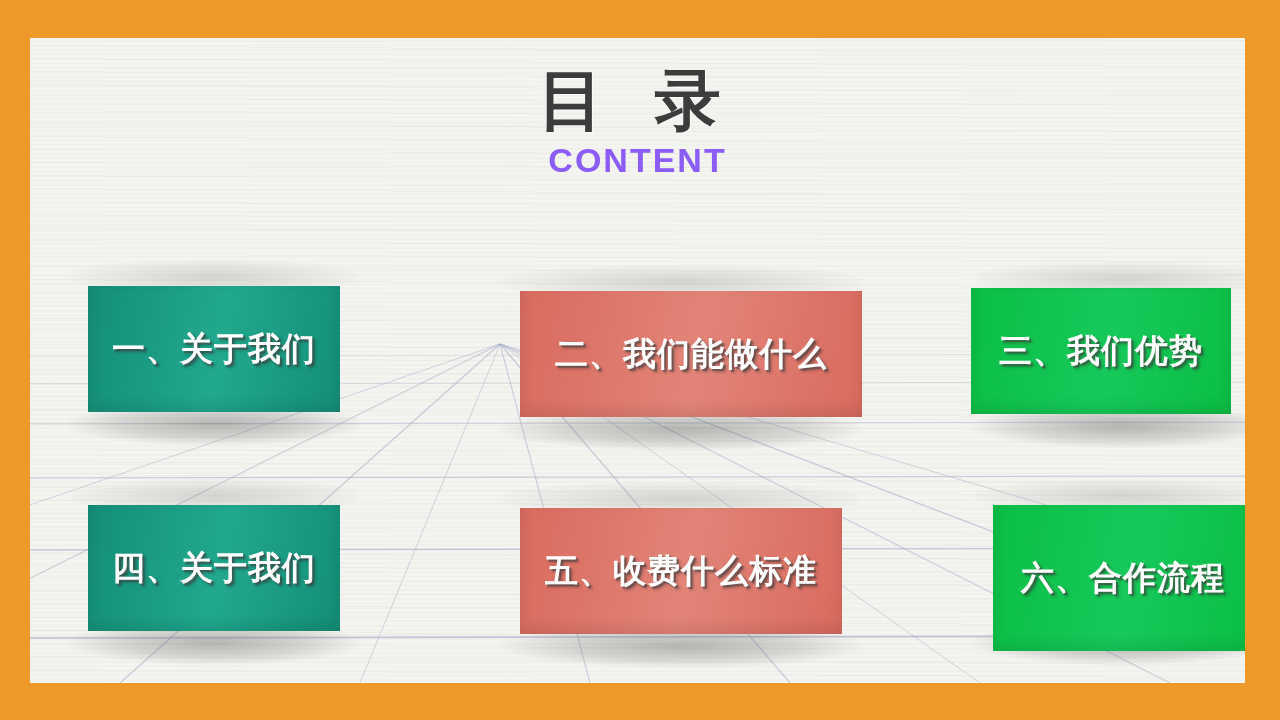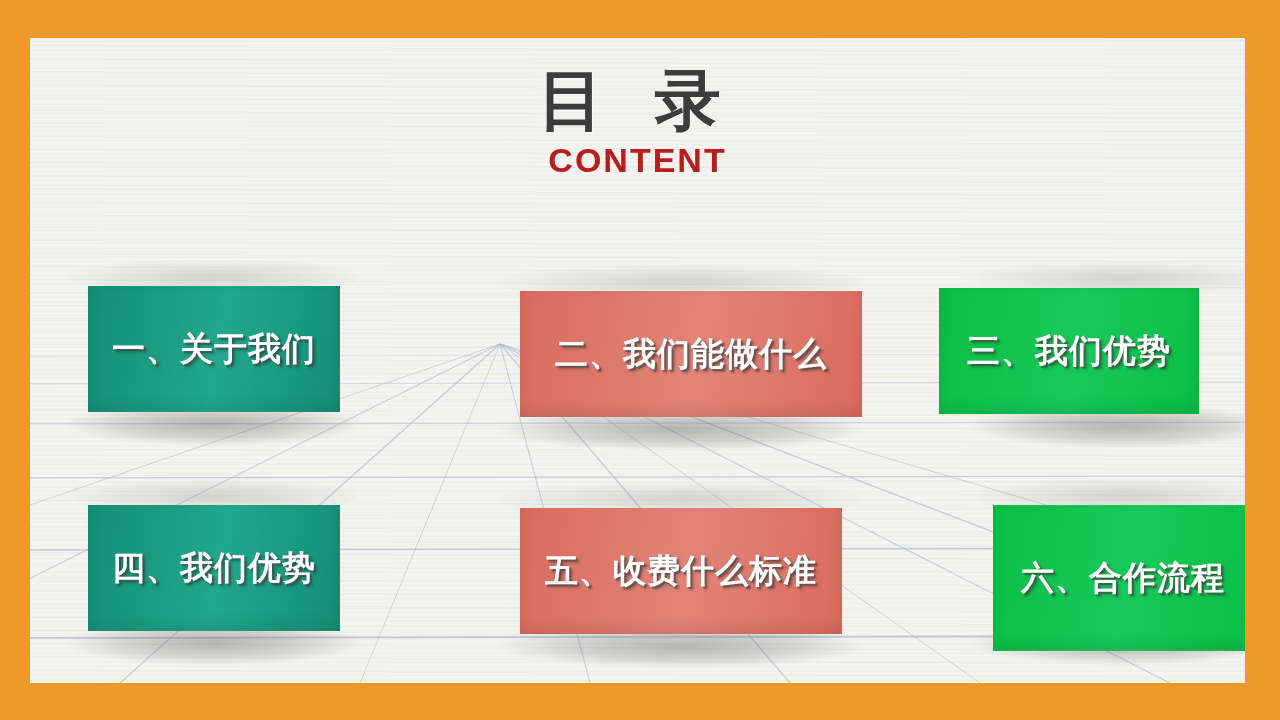--- a/index.html
+++ b/index.html
@@ -128,21 +128,21 @@
     font-weight: bold;
     color: #3C3C3C;
     letter-spacing: 16px;
     line-height: 1.05;
     text-shadow: 1px 1px 0 rgba(255,255,255,0.65);
   }
   #title-sub {
     margin-top: 6px;
     font-size: 34px;
     font-weight: bold;
-    color: #b91c1c;
+    color: #8b5cf6;
     letter-spacing: 2px;
   }
 </style>
 </head>
 <body>
 
 <div id="slide" style="background: rgb(238, 154, 43);">
 
   <div id="panel" style="background: rgb(242, 242, 238);">
 
@@ -181,27 +181,27 @@
         <div class="box" style="left: 58px; top: 248px; width: 252px; height: 126px; background: linear-gradient(100deg, rgb(20, 142, 119) 0%, rgb(33, 168, 141) 52%, rgb(20, 142, 119) 100%); box-shadow: rgba(0, 0, 0, 0.1) 0px -6px 14px inset;">
           <span class="box-label" style="font-size: 33px;">一、关于我们</span>
         </div>
         <div class="box-arc" style="left: 472px; top: 227px; width: 358px; height: 34px;"></div>
         <div class="box-shadow" style="left: 468px; top: 369px; width: 366px; height: 44px;"></div>
         <div class="box" style="left: 490px; top: 253px; width: 342px; height: 126px; background: linear-gradient(100deg, rgb(217, 107, 94) 0%, rgb(226, 132, 120) 52%, rgb(217, 107, 94) 100%); box-shadow: rgba(0, 0, 0, 0.1) 0px -6px 14px inset;">
           <span class="box-label" style="font-size: 33px;">二、我们能做什么</span>
         </div>
         <div class="box-arc" style="left: 945px; top: 224px; width: 296px; height: 34px;"></div>
         <div class="box-shadow" style="left: 941px; top: 366px; width: 304px; height: 44px;"></div>
-        <div class="box" style="left: 909px; top: 250px; width: 260px; height: 126px; background: linear-gradient(100deg, rgb(11, 190, 69) 0%, rgb(23, 201, 90) 52%, rgb(11, 190, 69) 100%); box-shadow: rgba(0, 0, 0, 0.1) 0px -6px 14px inset;">
+        <div class="box" style="left: 941px; top: 250px; width: 260px; height: 126px; background: linear-gradient(100deg, rgb(11, 190, 69) 0%, rgb(23, 201, 90) 52%, rgb(11, 190, 69) 100%); box-shadow: rgba(0, 0, 0, 0.1) 0px -6px 14px inset;">
           <span class="box-label" style="font-size: 33px;">三、我们优势</span>
         </div>
         <div class="box-arc" style="left: 40px; top: 441px; width: 288px; height: 34px;"></div>
         <div class="box-shadow" style="left: 36px; top: 583px; width: 296px; height: 44px;"></div>
         <div class="box" style="left: 58px; top: 467px; width: 252px; height: 126px; background: linear-gradient(100deg, rgb(20, 142, 119) 0%, rgb(33, 168, 141) 52%, rgb(20, 142, 119) 100%); box-shadow: rgba(0, 0, 0, 0.1) 0px -6px 14px inset;">
-          <span class="box-label" style="font-size: 33px;">四、我们优势</span>
+          <span class="box-label" style="font-size: 33px;">四、关于我们</span>
         </div>
         <div class="box-arc" style="left: 472px; top: 444px; width: 358px; height: 34px;"></div>
         <div class="box-shadow" style="left: 468px; top: 586px; width: 366px; height: 44px;"></div>
         <div class="box" style="left: 490px; top: 470px; width: 322px; height: 126px; background: linear-gradient(100deg, rgb(217, 107, 94) 0%, rgb(226, 132, 120) 52%, rgb(217, 107, 94) 100%); box-shadow: rgba(0, 0, 0, 0.1) 0px -6px 14px inset;">
           <span class="box-label" style="font-size: 33px;">五、收费什么标准</span>
         </div>
         <div class="box-arc" style="left: 945px; top: 441px; width: 296px; height: 34px;"></div>
         <div class="box-shadow" style="left: 941px; top: 583px; width: 304px; height: 44px;"></div>
         <div class="box" style="left: 963px; top: 467px; width: 260px; height: 146px; background: linear-gradient(100deg, rgb(11, 190, 69) 0%, rgb(23, 201, 90) 52%, rgb(11, 190, 69) 100%); box-shadow: rgba(0, 0, 0, 0.1) 0px -6px 14px inset;">
           <span class="box-label" style="font-size: 33px;">六、合作流程</span>

